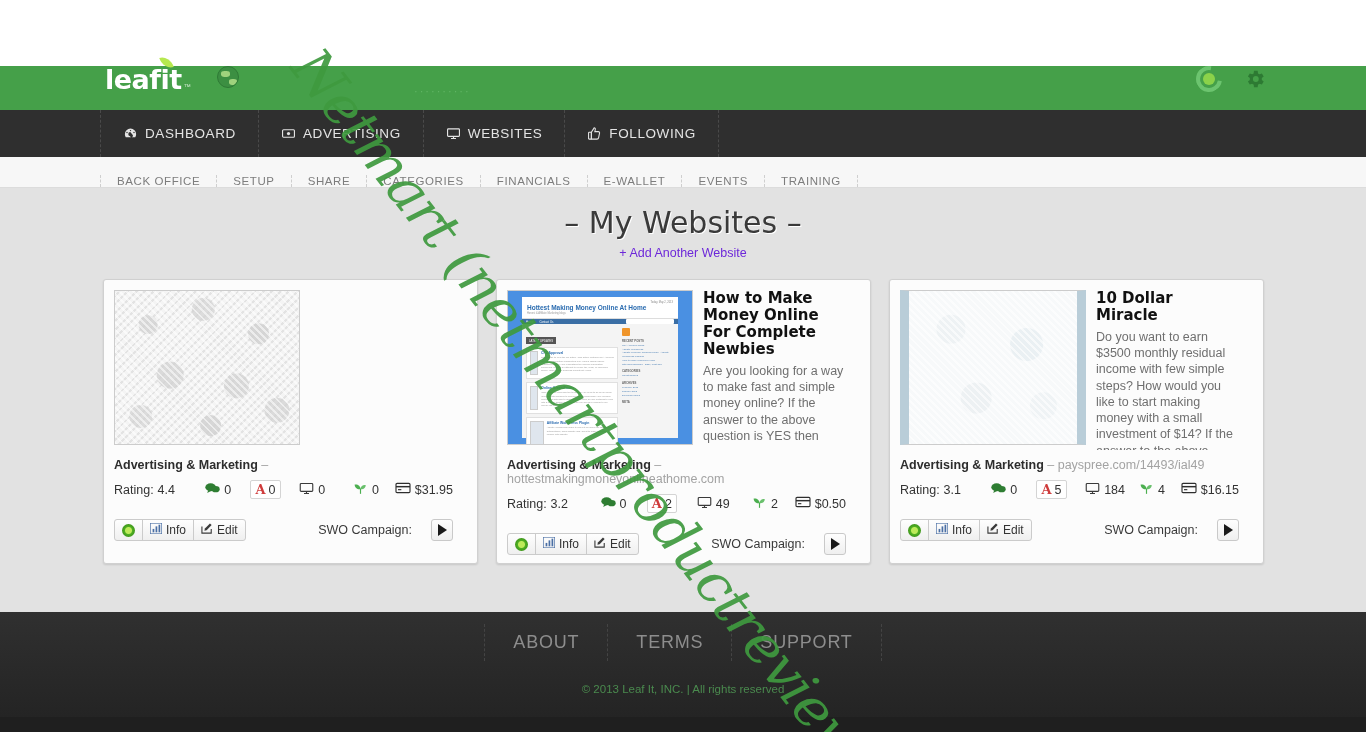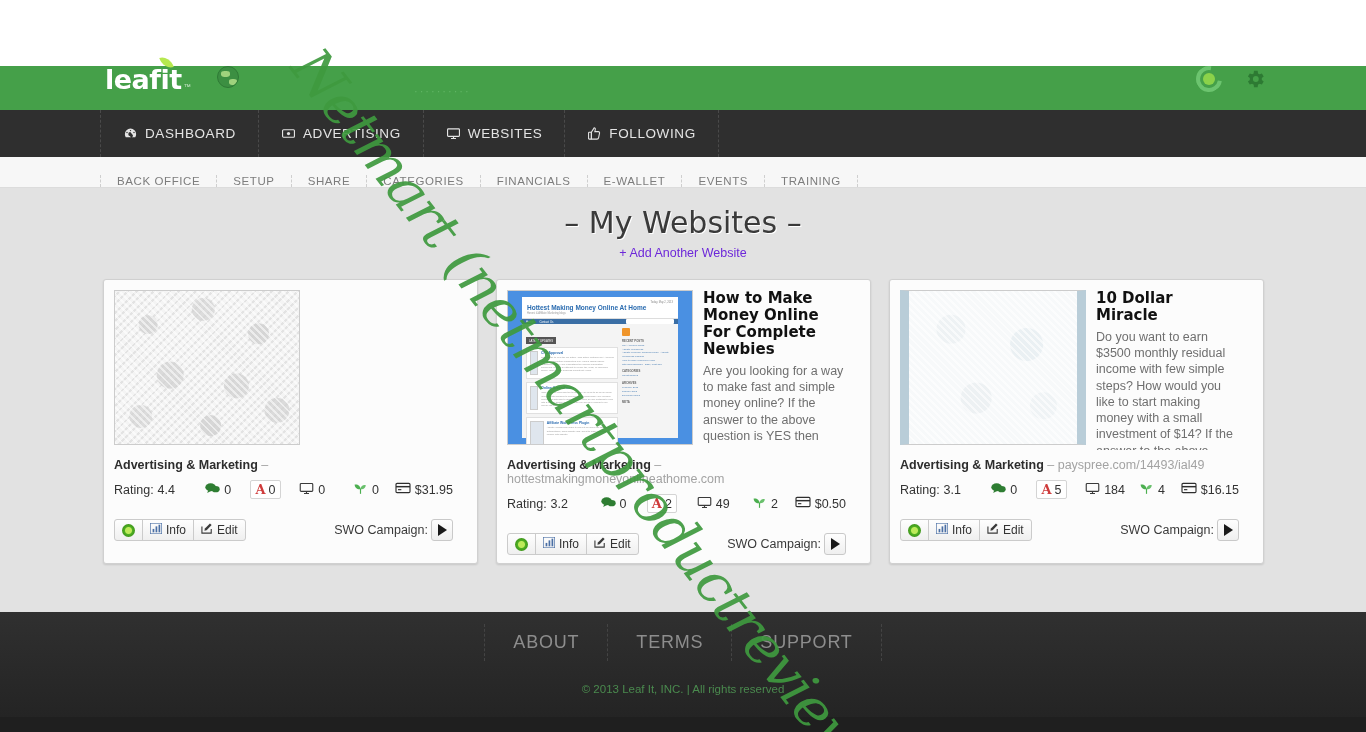--- a/index.html
+++ b/index.html
@@ -199,21 +199,21 @@
     height: 22px; border: 1px solid #cbcbcb; background: linear-gradient(#fefefe,#efefef);
     display: flex; align-items: center; gap: 4px; padding: 0 7px;
     font-size: 12px; color: #333; cursor: pointer; margin-left: -1px;
   }
   .btn:first-child { margin-left: 0; border-radius: 3px 0 0 3px; padding: 0 7px; }
   .btn:last-child { border-radius: 0 3px 3px 0; }
   .status-dot {
     width: 13px; height: 13px; border-radius: 50%;
     background: radial-gradient(circle at 50% 50%, #bdea5a 0 3px, #4eae22 4px, #2e7d12 100%);
   }
-  .swo { margin-left: auto; display: flex; align-items: center; gap: 3px; font-size: 12.5px; color: #3a3a3a; }
+  .swo { margin-left: auto; display: flex; align-items: center; gap: 19px; font-size: 12.5px; color: #3a3a3a; }
   .swo-btn {
     width: 22px; height: 22px; border: 1px solid #c9c9c9; border-radius: 3px;
     background: linear-gradient(#fefefe,#efefef); display: flex; align-items: center;
     justify-content: center; cursor: pointer;
   }
   .play-tri { width: 0; height: 0; border-left: 9px solid #1a1a1a; border-top: 6px solid transparent; border-bottom: 6px solid transparent; }
 
   
   .footer { height: 105px; background: linear-gradient(#303030,#242424); position: relative; }
   .footer-nav { display: flex; justify-content: center; padding-top: 12px; }

